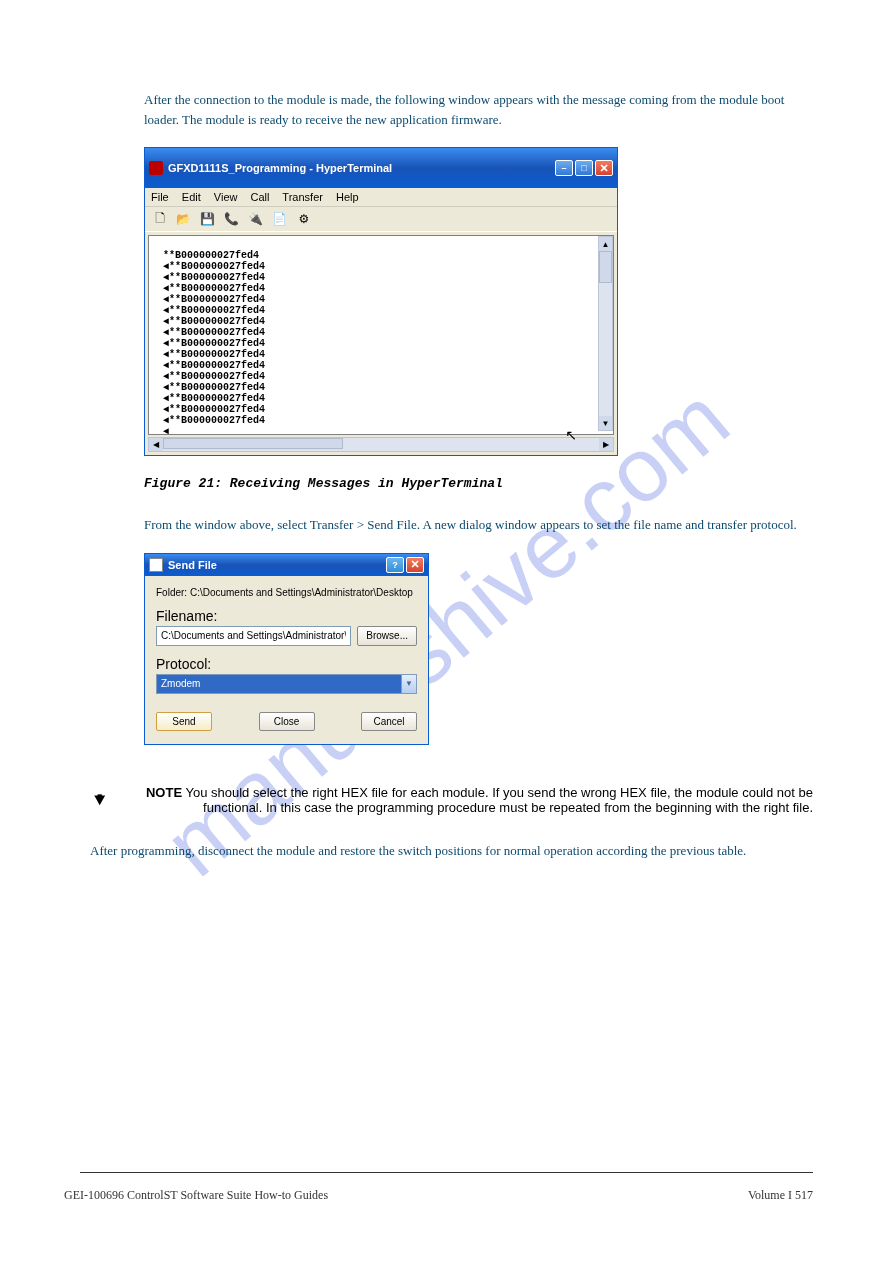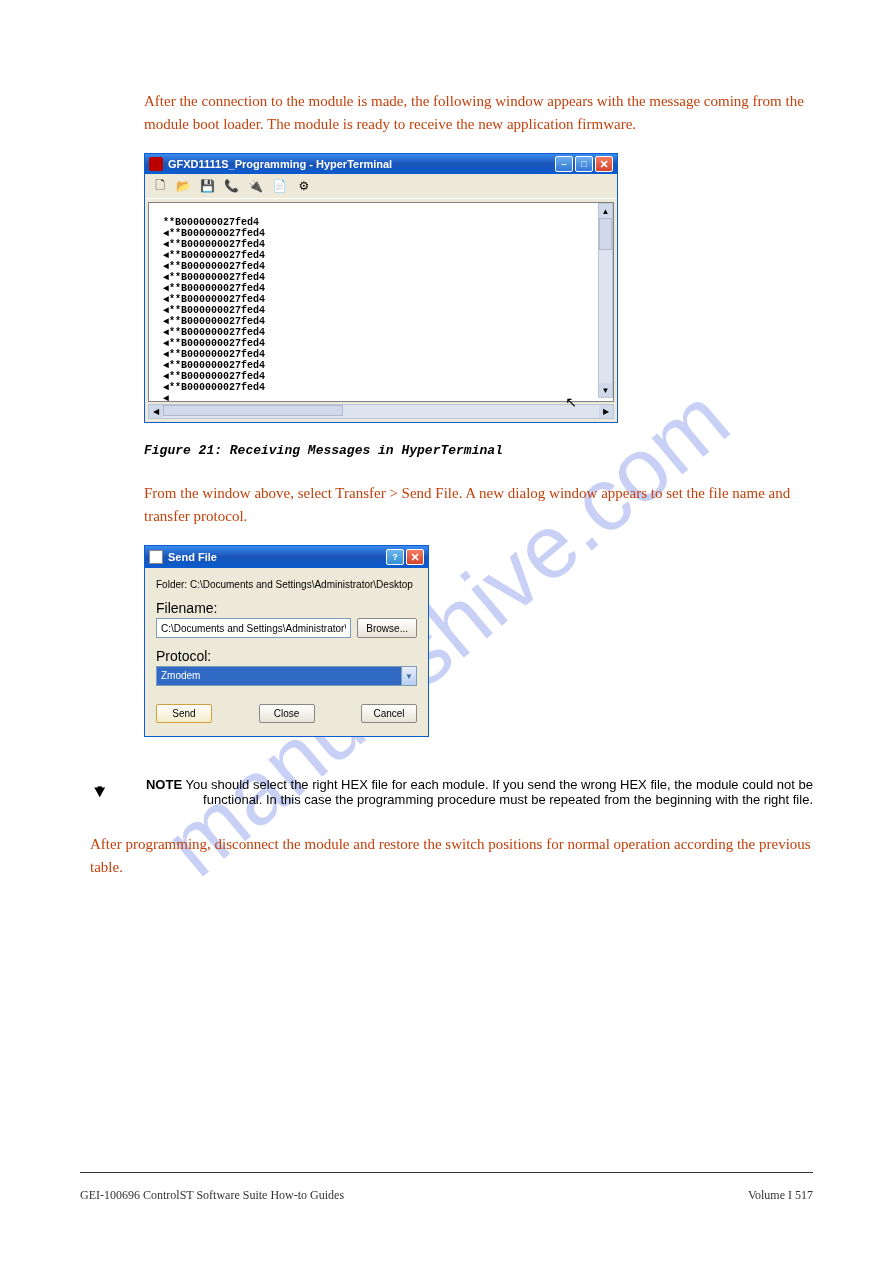--- a/index.html
+++ b/index.html
@@ -1,26 +1,26 @@
 <!DOCTYPE html>
 <html><head>
 <meta charset="utf-8">
 <style>
   * { box-sizing: border-box; margin: 0; padding: 0; }
   body { width: 893px; height: 1263px; background: #fff; font-family: Tahoma, Arial, sans-serif; position: relative; }
   .watermark { position:absolute; left:50%; top:50%; transform: translate(-50%,-50%) rotate(-40deg); font-size:90px; color:rgba(100,120,230,0.35); font-family: Arial; pointer-events:none; z-index:0; white-space:nowrap; }
   .page-content { position: relative; z-index: 1; padding: 90px 80px 40px 90px; }
-  .page-text { font-family: Georgia, serif; font-size: 15px; color: #c2410c; line-height: 1.5; margin-bottom: 18px; }
+  .page-text { font-family: Georgia, serif; font-size: 13px; color: #0c4a6e; line-height: 1.5; margin-bottom: 18px; }
   .page-text-indent { margin-left: 54px; }
   .fig { margin-left: 54px; margin-bottom: 20px; }
   .fig-caption { font-family: Liberation Mono, monospace; font-style: italic; font-weight: bold; font-size: 13px; margin-top: 12px; margin-left: 54px; margin-bottom: 24px; }
 
   
   .win1 { width: 474px; border: 1px solid #0a5cd0; background: #ece9d8; font-size: 11px; }
-  .titlebar { height: 20px; background: linear-gradient(to bottom, #3a8cf0, #1953b7 50%, #0a5cd0); display:flex; align-items:center; padding:8px 4px; color:#fff; font-weight:bold; }
+  .titlebar { height: 40px; background: linear-gradient(to bottom, #3a8cf0, #1953b7 50%, #0a5cd0); display:flex; align-items:center; padding:8px 4px; color:#fff; font-weight:bold; }
   .titlebar .ticon { width:14px; height:14px; background:#b00; border-radius:2px; margin-right:5px; }
   .titlebar .ttext { flex:1; font-size:11px; }
   .winbtns { display:flex; gap:2px; }
   .winbtn { width:18px; height:16px; border:1px solid #fff; border-radius:2px; display:flex; align-items:center; justify-content:center; font-size:9px; font-weight:bold; }
   .winbtn.min { background: linear-gradient(#6caeee,#3278d6); color:#fff; }
   .winbtn.max { background: linear-gradient(#6caeee,#3278d6); color:#fff; }
   .winbtn.close { background: linear-gradient(#f57b5e,#d2442e); color:#fff; font-size:11px; }
 
   .menubar { background:#ece9d8; padding: 3px 6px; font-size:11px; color:#000; border-bottom:1px solid #d0ccc0; }
   .menubar span { margin-right: 10px; }
@@ -59,41 +59,49 @@
   .combo .drop { width:15px; background:linear-gradient(#e4eefd,#b7cef0); display:flex; align-items:center; justify-content:center; border-left:1px solid #7f9db9; font-size:8px; color:#4a6a9a; }
   .dlgbtns { display:flex; gap:20px; justify-content:space-between; margin-top:18px; }
   .stdbtn { border:1px solid #888; background:linear-gradient(#fff,#e8e4d8); padding:3px 0; font-size:10px; width:56px; text-align:center; border-radius:2px; }
   .stdbtn.primary { border:1px solid #d0a040; background:linear-gradient(#fff,#f5ecc8); }
 
   .note-block { display:flex; align-items:flex-start; gap:12px; margin-left:0; margin-top:40px;text-align:right; }
   .note-icon { width:36px; height:36px; }
   .note-text { font-family: Arial; font-size: 13px; }
 
   .footer-line { position:absolute; bottom:90px; left:80px; right:80px; border-top:1px solid #333; }
-  .footer-text { position:absolute; bottom:60px; left:80px; right:80px; font-family: Georgia, serif; font-size: 12px; color:#333; display:flex; justify-content:space-between; }
+  .footer-text { position:absolute; bottom:60px; left:64px; right:80px; font-family: Georgia, serif; font-size: 12px; color:#333; display:flex; justify-content:space-between; }
 </style>
 </head>
 <body>
 
 <div class="watermark">manualshive.com</div>
 
 <div class="page-content">
 
   <p class="page-text page-text-indent">After the connection to the module is made, the following window appears with the message coming from the module boot loader. The module is ready to receive the new application firmware.</p>
 
   <div class="fig">
     <div class="win1">
       <div class="titlebar">
         <div class="ticon"></div>
         <div class="ttext">GFXD1111S_Programming - HyperTerminal</div>
         <div class="winbtns">
           <div class="winbtn min">–</div>
           <div class="winbtn max">□</div>
           <div class="winbtn close">✕</div>
         </div>
+      </div>
+      <div class="menubar">
+        <span>File</span>
+        <span>Edit</span>
+        <span>View</span>
+        <span>Call</span>
+        <span>Transfer</span>
+        <span>Help</span>
       </div>
       <div class="toolbar">
         <div class="tbtn">🗋</div>
         <div class="tbtn">📂</div>
         <div class="tbtn">💾</div>
         <div class="tbtn">📞</div>
         <div class="tbtn">🔌</div>
         <div class="tbtn">📄</div>
         <div class="tbtn">⚙</div>
       </div>

